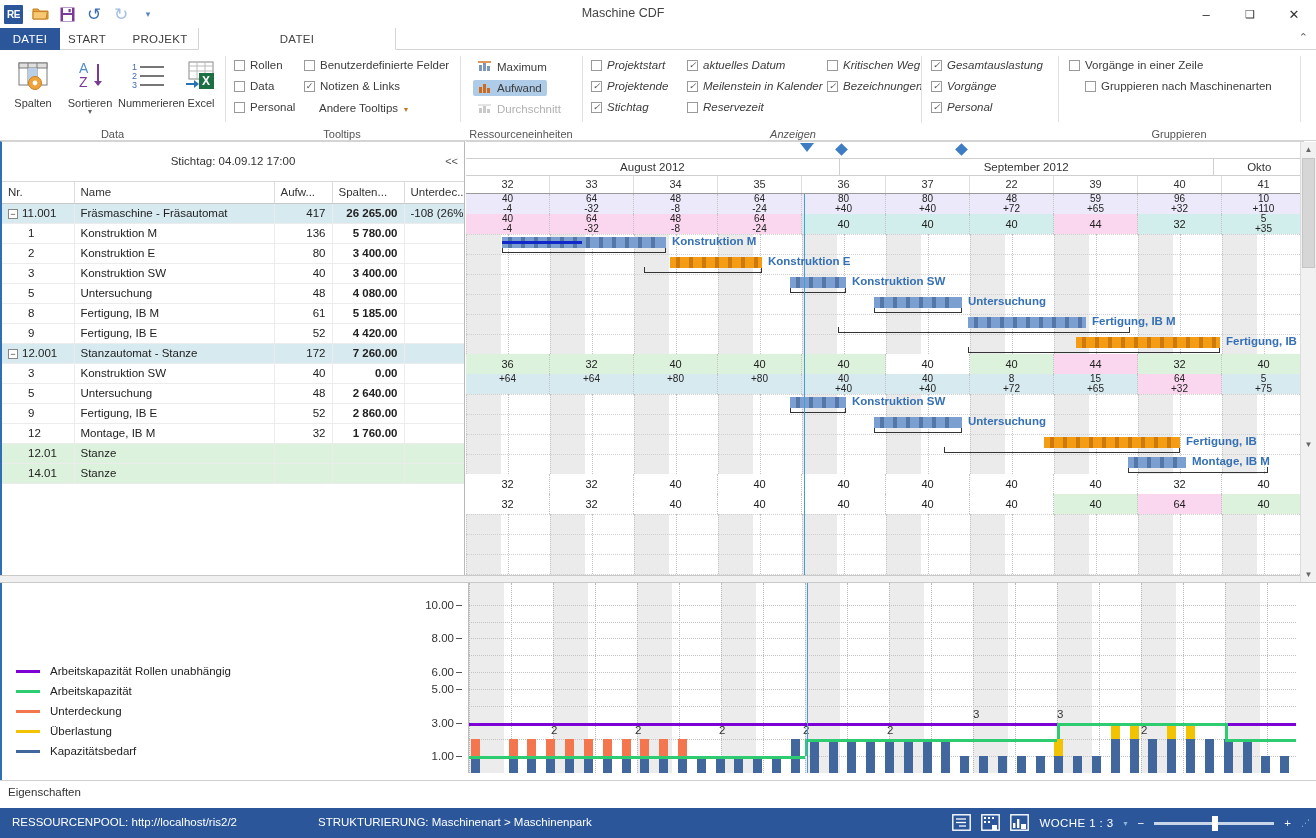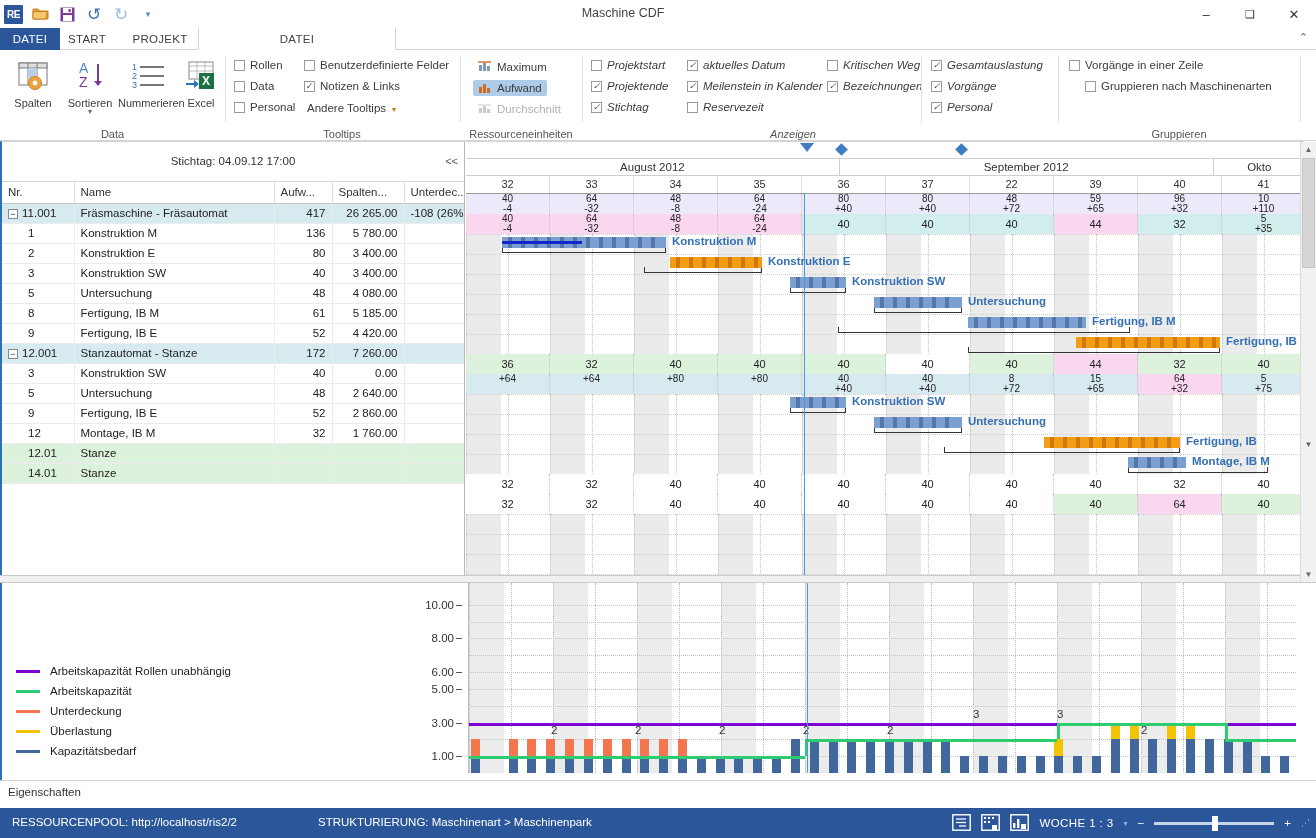--- a/index.html
+++ b/index.html
@@ -72,21 +72,21 @@
   table.grid { border-collapse:collapse; width:463px; table-layout:fixed; }
   table.grid th { font-size:11.5px; font-weight:normal; color:#333; background:#fff;
                   border-bottom:1px solid #c8c8c8; border-right:1px solid #dcdcdc;
                   height:21px; padding:0 6px; text-align:left; }
   table.grid td { font-size:11.5px; color:#222; height:20px; padding:0 6px;
                   border-bottom:1px solid #ececec; border-right:1px solid #ececec;
                   white-space:nowrap; overflow:hidden; }
   .c-nr   { width:72px; }
   .c-name { width:200px; }
   .c-auf  { width:58px; text-align:right; }
-  .c-ges  { width:72px; text-align:right; }
+  .c-ges  { width:72px; text-align:right;font-weight:bold; }
   .c-unt  { width:61px; text-align:right; }
   tr.lvl-sum td { background:#d7eaf0; }
   tr.lvl-green td { background:#ddf2dc; }
   td.neg { color:#e05a4f; }
   .expander { display:inline-block; width:10px; height:10px; border:1px solid #888;
               font-size:9px; line-height:8px; text-align:center; margin-right:4px;
               color:#333; background:#fff; vertical-align:middle;}
   
   #ganttpane { position:absolute; left:466px; top:0; width:838px; height:434px; overflow:hidden;
                border-top:1px solid #d4d4d4; background:#fff;}
@@ -282,21 +282,21 @@
       <span>Personal</span>
       </div>
     <div class="cbx" style="left:78px;top:9px;">
       <span class="box"></span>
       <span>Benutzerdefinierte Felder</span>
       </div>
     <div class="cbx" style="left:78px;top:30px;">
       <span class="box">✓</span>
       <span>Notizen &amp; Links</span>
       </div>
-    <div class="minibtn" style="left:76px;top:50px;align-items:flex-end;">
+    <div class="minibtn" style="left:88px;top:50px;align-items:flex-end;">
       <span>Andere Tooltips</span>
       <span style="margin-left:6px;font-size:8px;color:#c07a1f;">▾</span>
     </div>
     <div class="gtitle">Tooltips</div>
   </div>
   <div class="gsep" style="left:460px;"></div>
 
   <div class="rgroup" style="left:461px;width:120px;">
     <div class="minibtn" style="left:12px;top:9px;">
       <span class="mico">

